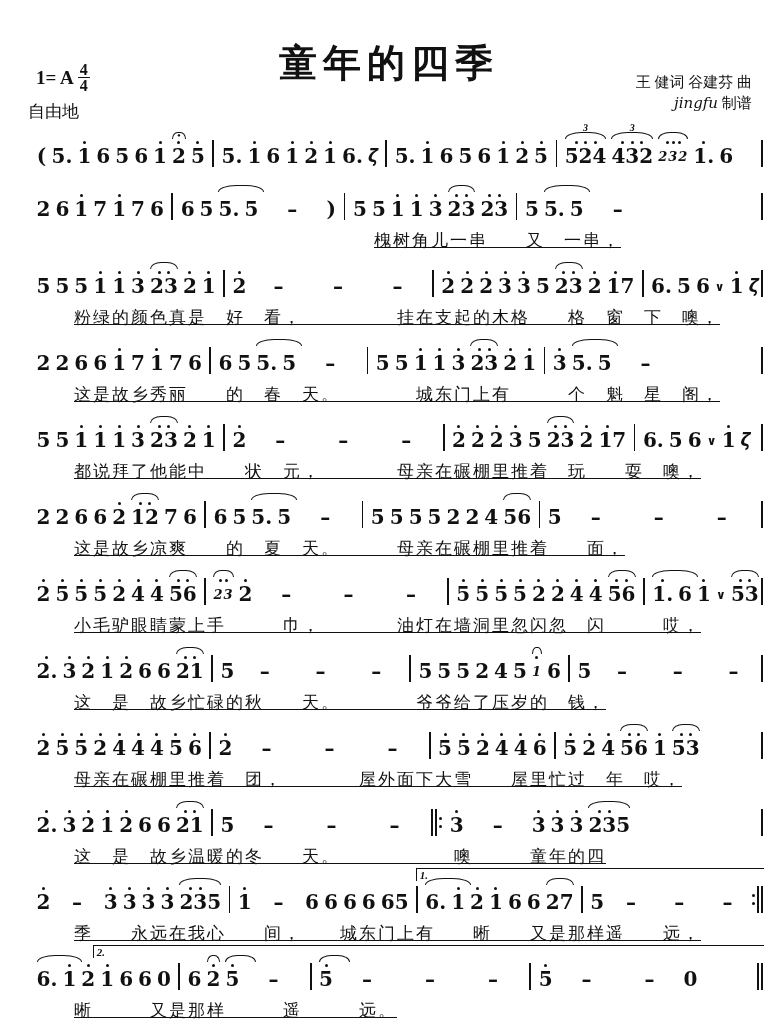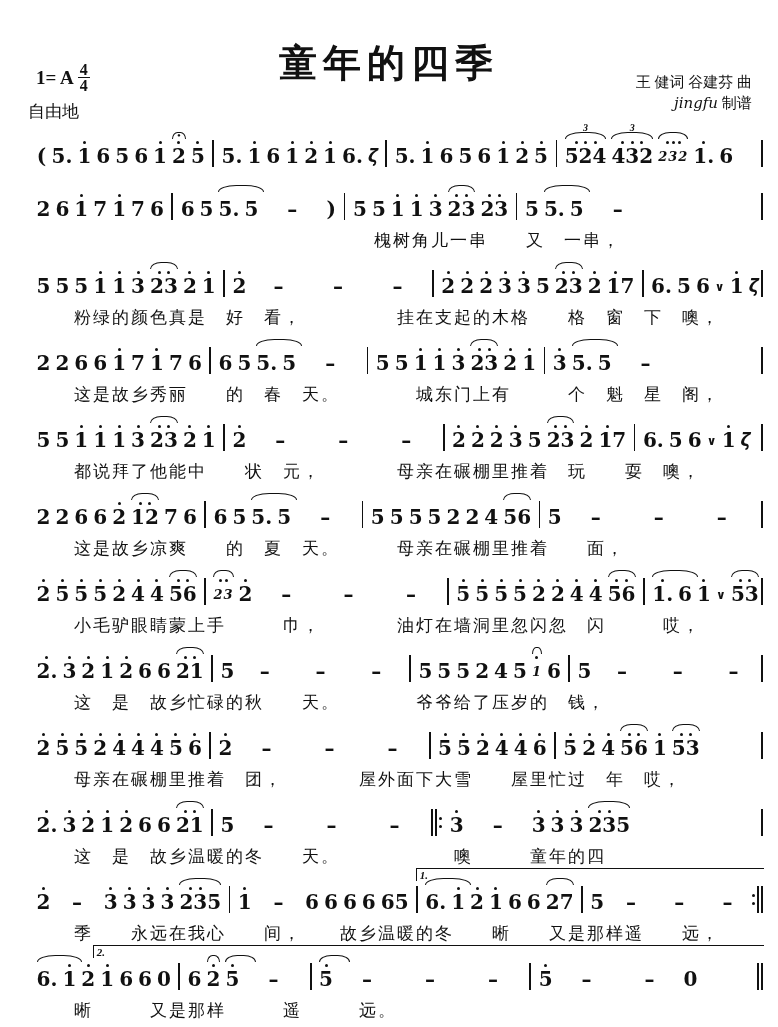--- a/index.html
+++ b/index.html
@@ -44,21 +44,21 @@
   .rest .num{font-style:italic;font-size:17px;font-family:"DejaVu Sans",sans-serif;}
   .dash{flex:1 1 auto;max-width:58px;min-width:26px;}
   .dash .num{font-weight:bold;}
   .bar{margin:0 5px;}
   .bar .bwrap{display:flex;align-items:center;gap:2.5px;margin-bottom:9px;}
   .bline{width:1.7px;height:27px;background:#111;}
   .rdots{display:flex;flex-direction:column;justify-content:center;gap:5px;height:27px;}
   .rdots i{width:3px;height:3px;background:#111;border-radius:50%;display:block;}
   .endbar{margin-left:auto;}
   .lyrics{font-size:17px;line-height:24px;height:24px;white-space:nowrap;letter-spacing:2px;
-          font-family:"Liberation Serif","DejaVu Serif",serif;}
+          font-family:"Liberation Serif","DejaVu Serif",serif;text-decoration:underline;}
   .volta{position:absolute;top:-4px;height:12px;border-top:1.4px solid #111;border-left:1.4px solid #111;right:4px;}
   .volta span{position:absolute;left:3px;top:0;font-size:11px;font-style:italic;font-weight:bold;}
 </style>
 </head>
 <body>
 
 <div class="sheet">
   <div class="title">童年的四季</div>
 
   <div class="keyblock">
@@ -2717,21 +2717,21 @@
             <div class="bwrap">
               <span class="rdots">
                 <i></i>
                 <i></i>
               </span>
               <i class="bline"></i>
               <i class="bline"></i>
             </div>
           </span>
         </div>
-        <div class="lyrics" style="padding-left: 40px;">季　　永远在我心　　间，　　故乡温暖的冬　　晰　　又是那样遥　　远，</div>
+        <div class="lyrics" style="padding-left: 40px;">季　　永远在我心　　间，　　城东门上有　　晰　　又是那样遥　　远，</div>
       </div>
       <div class="system">
         <div class="volta" style="left: 8%;">
           <span>2.</span>
         </div>
         <div class="staff">
           <span class="tok arcw">
             <div class="top">
               <div class="arc"></div>
             </div>

